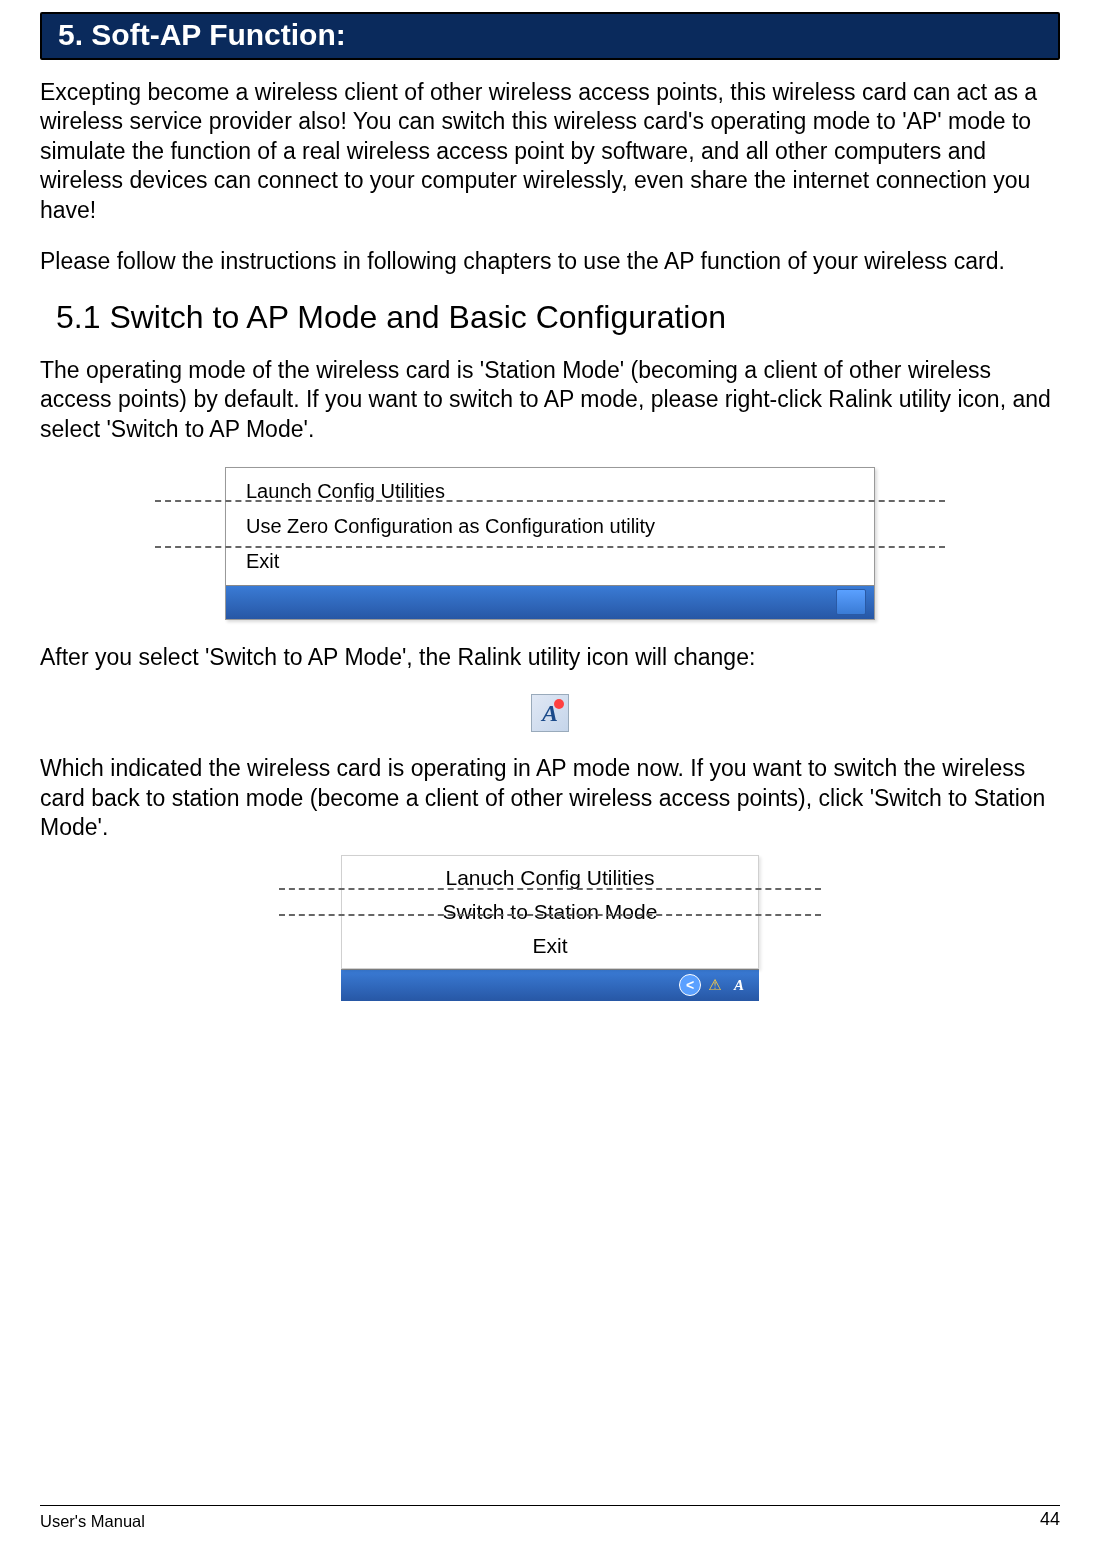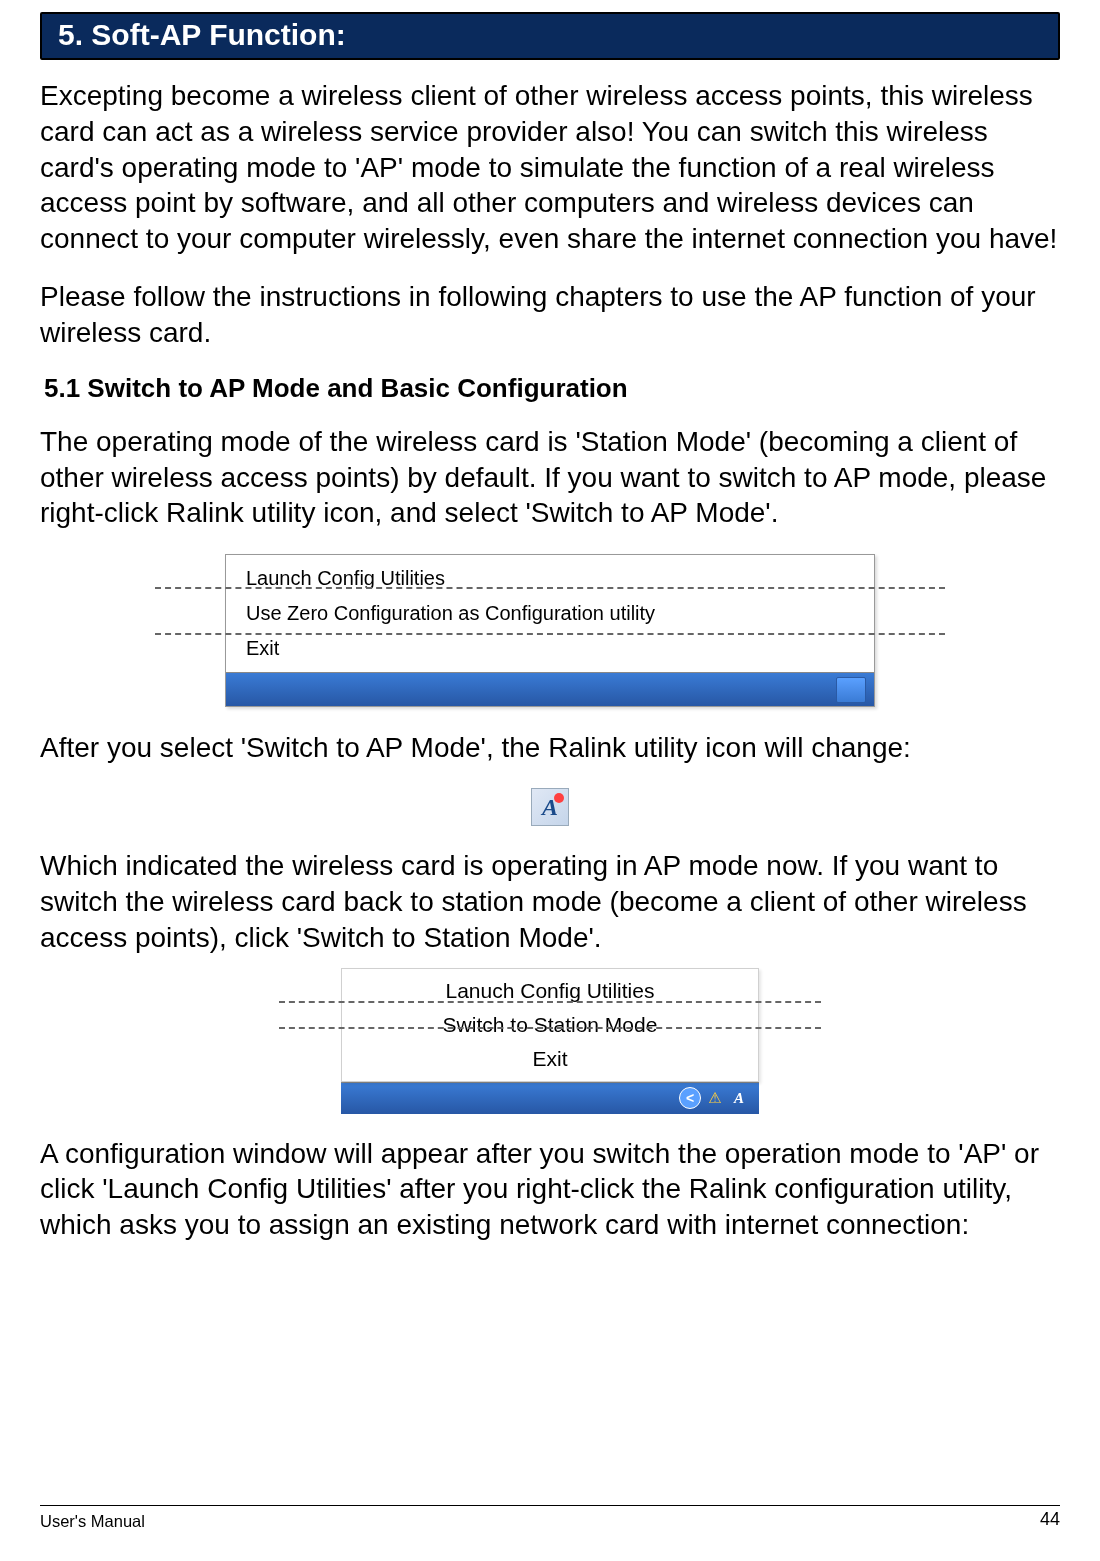--- a/index.html
+++ b/index.html
@@ -18,28 +18,28 @@
       background: #0a2a5c;
       color: #fff;
       font-size: 30px;
       font-weight: bold;
       padding: 4px 16px 6px 16px;
       border: 2px solid #000;
       border-radius: 2px;
       margin-bottom: 18px;
     }
     .body-text {
-      font-size: 28px;
+      font-size: 23px;
       line-height: 1.28;
       margin-bottom: 22px;
     }
     .subheading {
-      font-size: 26px;
-      font-weight: bold;
-      margin: 10px 0 20px 4px;
+      font-size: 32px;
+      font-weight: normal;
+      margin: 10px 0 20px 16px;
     }
     .figure {
       display: flex;
       justify-content: center;
       margin: 14px 0 22px 0;
     }
     .menu1 {
       width: 650px;
       border: 1px solid #999;
       background: #fff;
@@ -216,19 +216,18 @@
         <div class="taskbar2">
           <div class="tray-chevron">&lt;</div>
           <div class="tray-icon" style="color:#ffcf40;">⚠</div>
           <div class="tray-icon" style="color:#fff;font-style:italic;font-weight:bold;font-family:Georgia;">A</div>
         </div>
       </div>
       <div class="dashed-box" style="top:33px;left:0;right:0;height:28px;border-left:none;border-right:none;"></div>
     </div>
   </div>
 
-  <p class="body-text">A configuration window will appear after you switch the operation mode to 'AP' or click 'Launch Config Utilities' after you right-click the Ralink configuration utility, which asks you to assign an existing network card with internet connection:</p>
 </div>
 
 <div class="footer">
   <span>User's Manual</span>
   <span class="footer-page">44</span>
 </div>
 
 </body></html>

